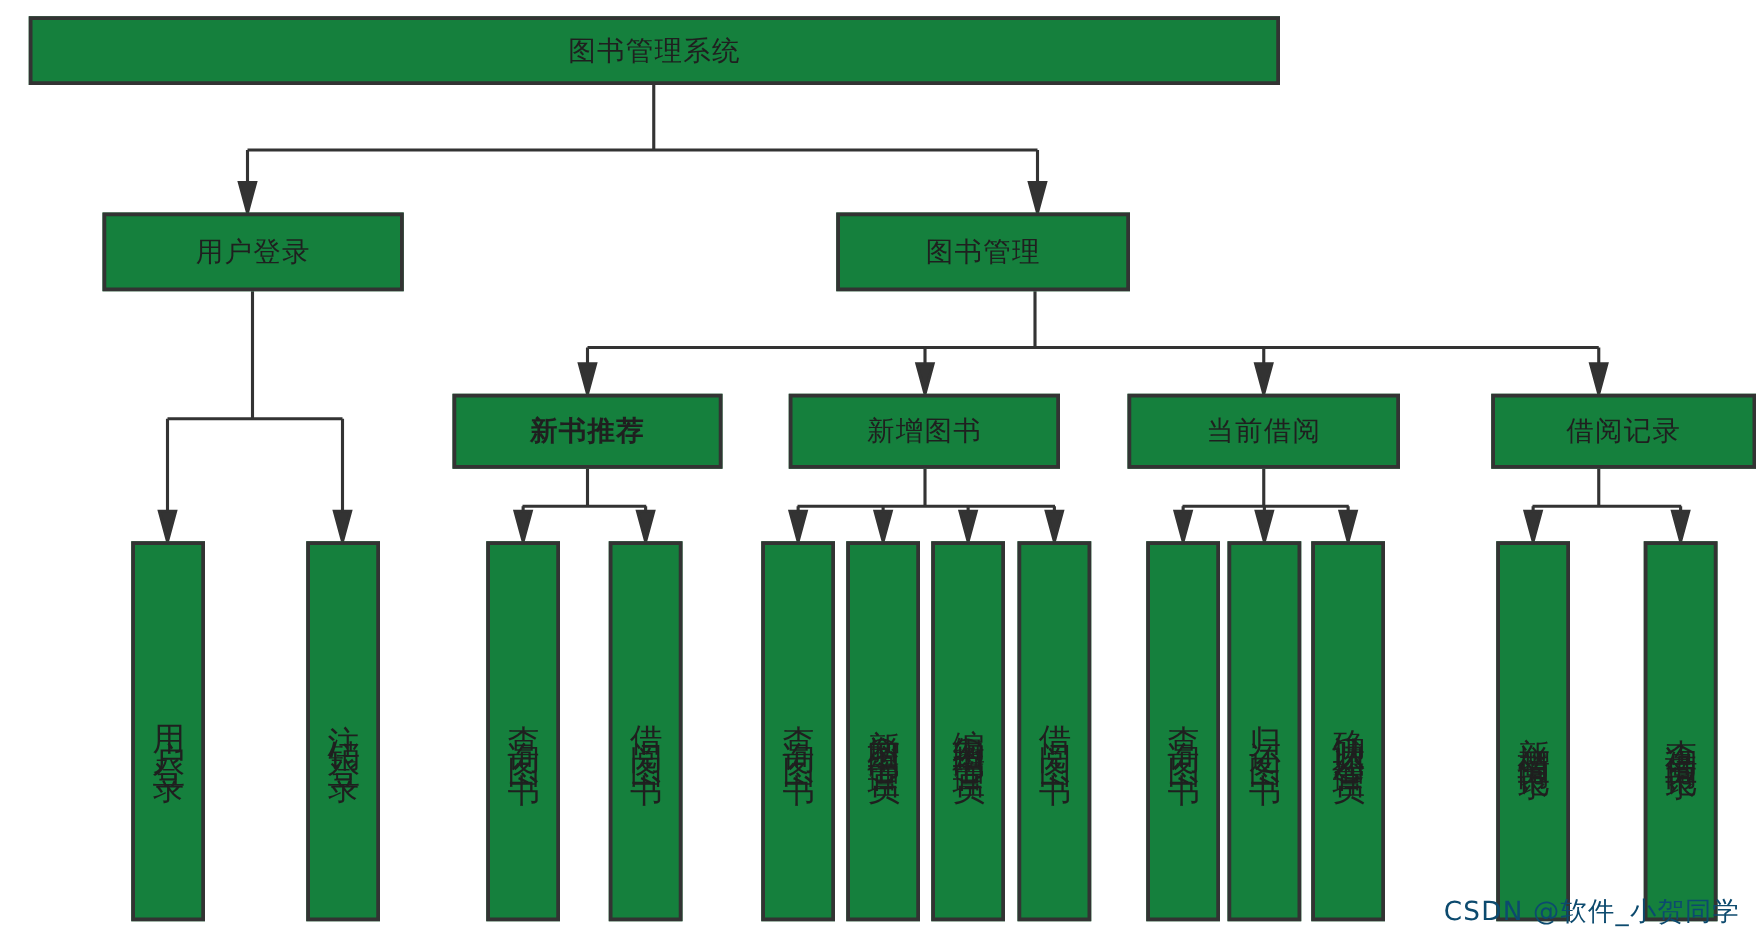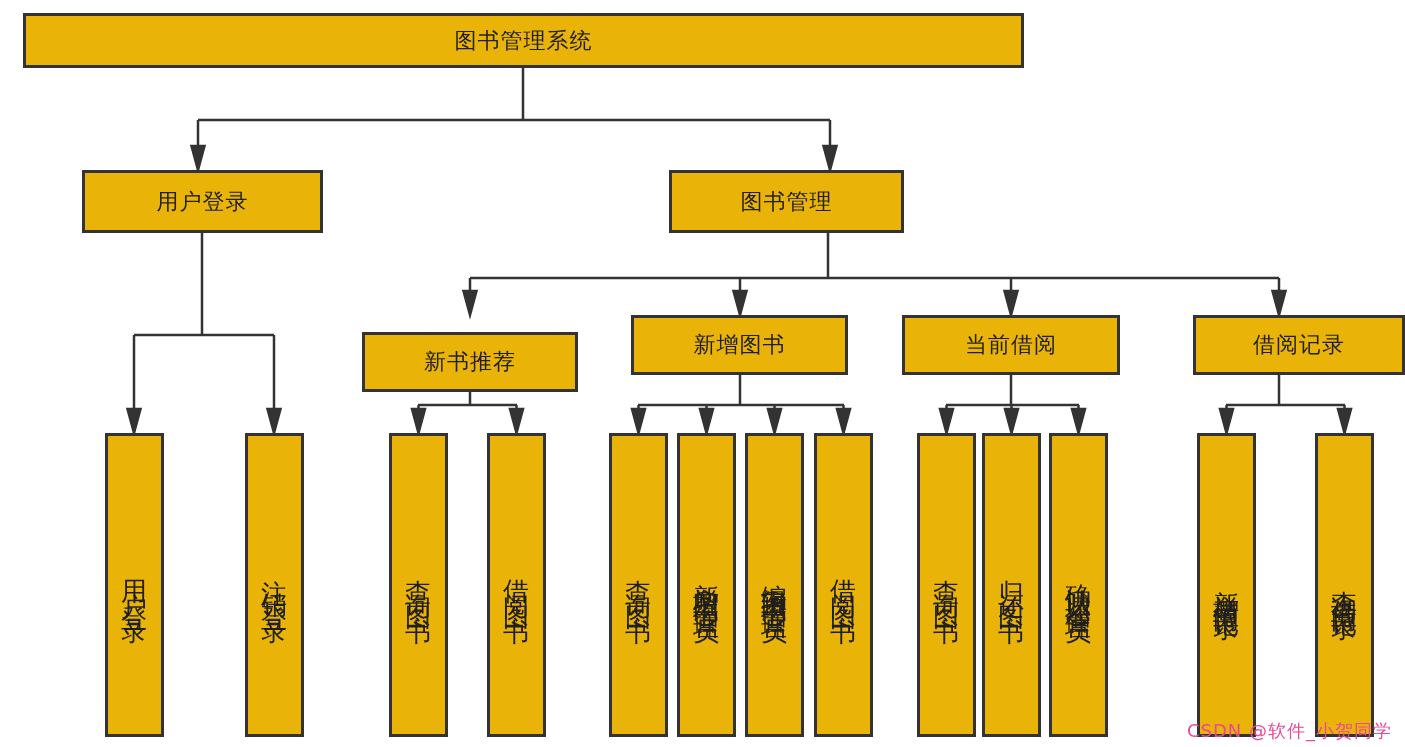--- a/index.html
+++ b/index.html
@@ -14,21 +14,21 @@
   }
   .wires {
     position: absolute;
     left: 0; top: 0;
     width: 1405px; height: 747px;
   }
   .box {
     position: absolute;
     box-sizing: border-box;
     border: 3px solid #333333;
-    background: #eab308;
+    background: #15803d;
     display: flex;
     align-items: center;
     justify-content: center;
     font-size: 22px;
     letter-spacing: 1px;
     color: #1f1f1f;
     white-space: nowrap;
   }
   .leaf {
     writing-mode: vertical-rl;
@@ -36,23 +36,23 @@
     font-size: 26px;
     letter-spacing: 13px;
     white-space: normal;
     line-height: 1;
   }
   .leaf.long { letter-spacing: 5px; }
   .watermark {
     position: absolute;
     right: 13px;
     bottom: 4px;
-    font-size: 18px;
+    font-size: 21px;
     letter-spacing: 1px;
-    color: #ec4899;
+    color: #0c4a6e;
     white-space: nowrap;
   }
 </style>
 </head>
 <body>
 
 <div class="canvas">
 
   <svg class="wires" viewBox="0 0 1405 747" stroke="#333333" stroke-width="2.5" fill="#333333">
 
@@ -128,21 +128,21 @@
       <line x1="1344.5" y1="405" x2="1344.5" y2="415"></line>
       <polygon points="1338,409 1351,409 1344.5,433"></polygon>
     </g>
   </svg>
 
   <div class="box" style="left:23px; top:13px; width:1001px; height:55px;">图书管理系统</div>
 
   <div class="box" style="left:82px; top:170px; width:241px; height:63px;">用户登录</div>
   <div class="box" style="left:669px; top:170px; width:235px; height:63px;">图书管理</div>
 
-  <div class="box" style="left:362px; top:332px; width:216px; height:60px;">新书推荐</div>
+  <div class="box" style="left:362px; top:315px; width:216px; height:60px;font-weight:bold;">新书推荐</div>
   <div class="box" style="left:631px; top:315px; width:217px; height:60px;">新增图书</div>
   <div class="box" style="left:902px; top:315px; width:218px; height:60px;">当前借阅</div>
   <div class="box" style="left:1173px; top:315px; width:212px; height:60px;margin-left:20px;">借阅记录</div>
 
   <div class="box leaf" style="left:105px; top:433px; width:59px; height:304px;">用户登录</div>
   <div class="box leaf" style="left:245px; top:433px; width:59px; height:304px;">注销登录</div>
 
   <div class="box leaf" style="left:389px; top:433px; width:59px; height:304px;">查询图书</div>
   <div class="box leaf" style="left:487px; top:433px; width:59px; height:304px;">借阅图书</div>
 

